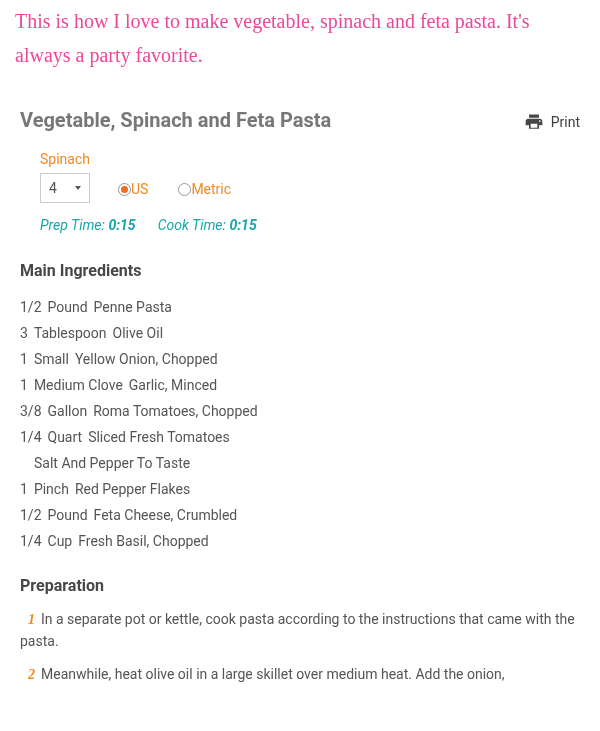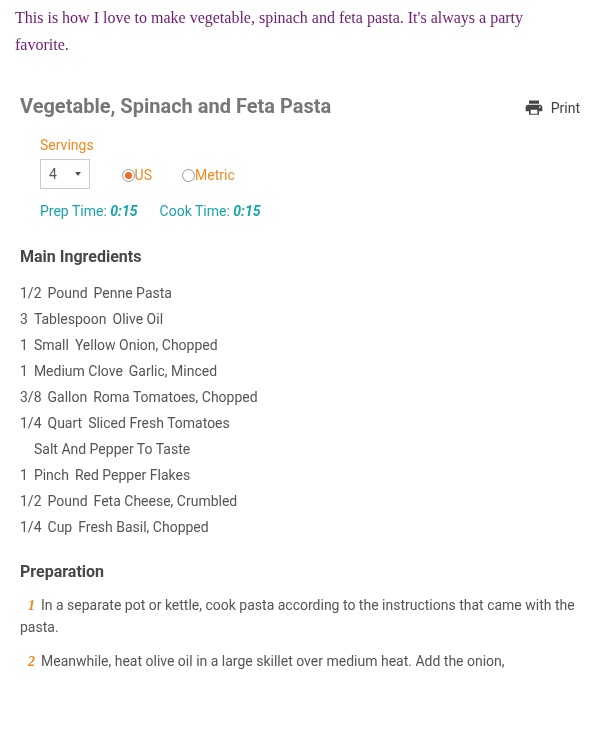--- a/index.html
+++ b/index.html
@@ -5,23 +5,23 @@
   * { box-sizing: border-box; margin: 0; padding: 0; }
   body {
     font-family: -apple-system, BlinkMacSystemFont, "Segoe UI", Roboto, "Helvetica Neue", Arial, sans-serif;
     background: #fff;
     color: #474747;
     width: 600px;
     padding: 0;
   }
   .intro {
     font-family: Georgia, "Times New Roman", serif;
-    font-size: 16px;
+    font-size: 20px;
     line-height: 1.7;
-    color: #701a75;
+    color: #ec4899;
     padding: 4px 30px 18px 15px;
   }
   .card {
     padding: 18px 20px 10px 20px;
   }
   .header-row {
     display: flex;
     align-items: flex-start;
     justify-content: space-between;
     margin-bottom: 18px;
@@ -105,21 +105,21 @@
     border-radius: 50%;
     background: #ee6b1f;
   }
   .times {
     display: flex;
     gap: 22px;
     margin: 0 0 28px 20px;
     font-size: 14px;
     color: #17a5ab;
   }
-  .time-lbl { color: #17a5ab; }
+  .time-lbl { color: #17a5ab; font-style: italic; }
   .time-val { font-weight: 700; font-style: italic; }
   .section-h {
     font-size: 16px;
     font-weight: 700;
     color: #474747;
     margin: 0 0 14px 0;
   }
   .ingredients {
     margin-bottom: 22px;
   }
@@ -157,21 +157,21 @@
     <div class="print">
       <svg width="22" height="20" viewBox="0 0 24 24">
           <path d="M19 8H5c-1.66 0-3 1.34-3 3v5h4v4h12v-4h4v-5c0-1.66-1.34-3-3-3zm-3 11H8v-5h8v5zm3-7c-.55 0-1-.45-1-1s.45-1 1-1 1 .45 1 1-.45 1-1 1zM18 3H6v4h12V3z"></path>
         </svg>
       <span>Print</span>
     </div>
   </div>
 
   <div class="controls">
     <div class="servings-block">
-      <div class="servings-label">Servings</div>
+      <div class="servings-label">Spinach</div>
       <div class="servings-select">
         <span>4</span>
       </div>
     </div>
     <div class="unit-group">
       <label class="unit-opt">
         <span class="radio checked"></span>
         <span>US</span>
       </label>
       <label class="unit-opt">

